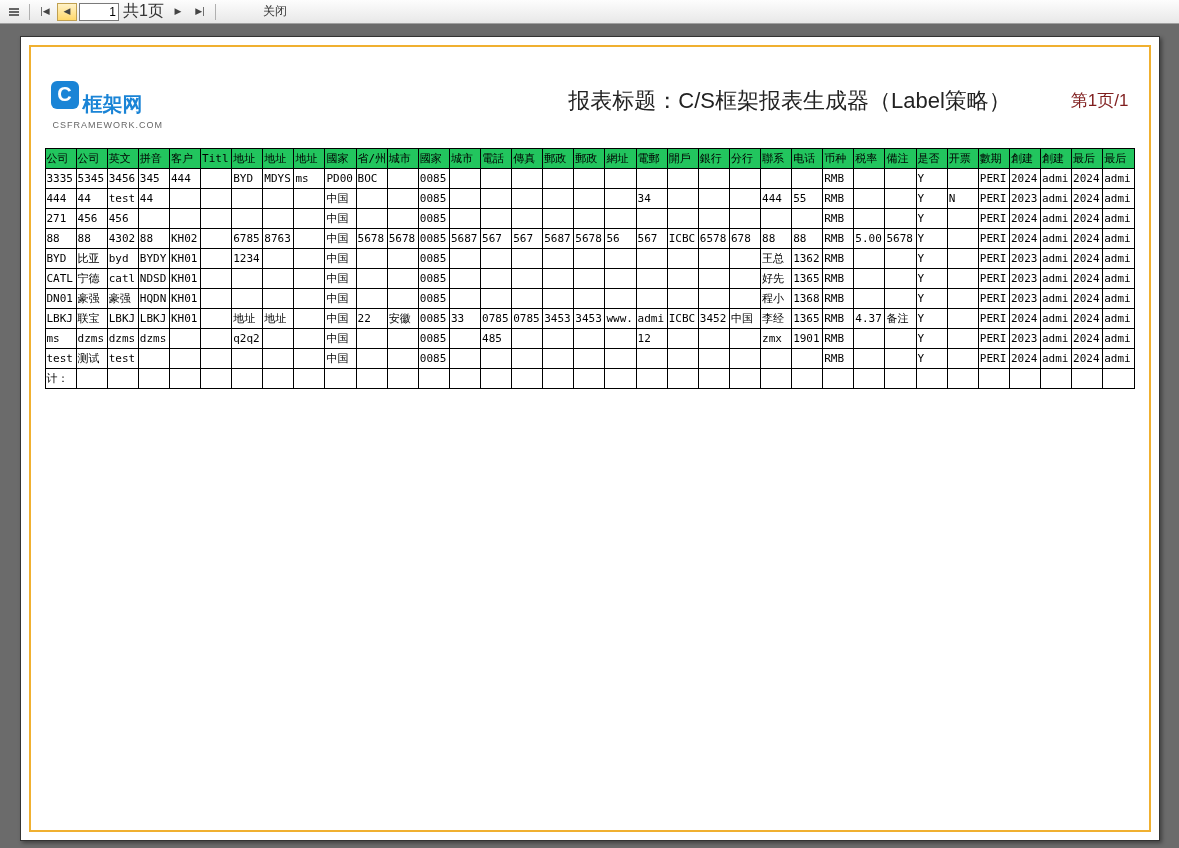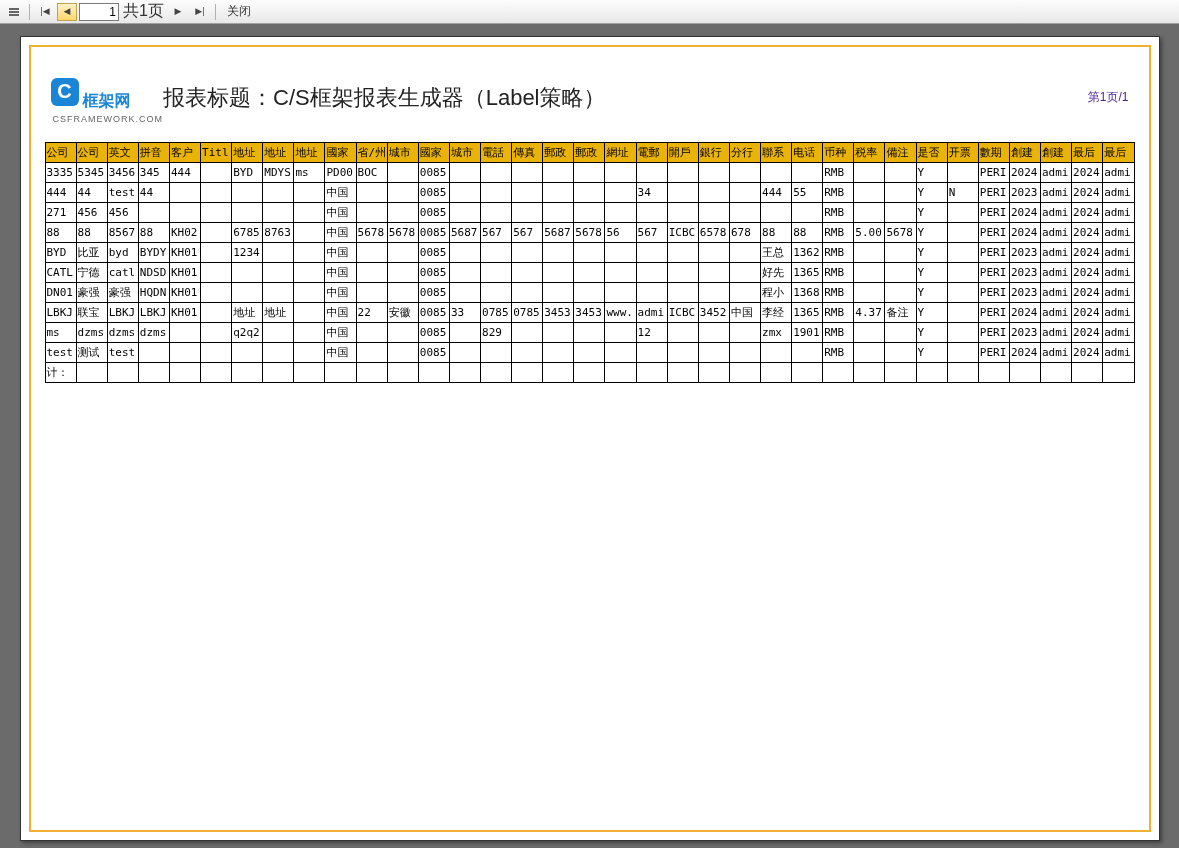--- a/index.html
+++ b/index.html
@@ -60,21 +60,21 @@
     }
     .hamburger::before {
       content: "";
       position: absolute;
       top: 1px;
       left: 0;
       right: 0;
       height: 2px;
       background: #666;
     }
-    .close-text { font-size: 12px; color: #333; padding: 0 6px; cursor: pointer; }
+    .close-text { font-size: 12px; color: #333; padding: 0 6px; cursor: pointer; margin-left: 36px; }
 
     .viewport {
       width: 1179px;
       height: 824px;
       background: #6b6b6b;
       display: flex;
       justify-content: center;
       padding-top: 12px;
       overflow: hidden;
     }
@@ -114,64 +114,64 @@
       background: #1a84d6;
       color: #fff;
       font-weight: bold;
       font-size: 20px;
       display: flex;
       align-items: center;
       justify-content: center;
       font-family: Arial, sans-serif;
     }
     .logo-text {
-      font-size: 16px;
+      font-size: 20px;
       font-weight: bold;
       color: #1a84d6;
       font-family: "Microsoft YaHei", sans-serif;
       margin-top: 20px;
     }
     .logo-sub {
       font-size: 9px;
       color: #666;
       letter-spacing: 1px;
       margin-top: 2px;
       margin-left: 2px;
       font-family: Liberation Sans, sans-serif;
     }
     .title-center {
       font-size: 22px;
       color: #222;
       font-family: "Microsoft YaHei", "SimSun", sans-serif;
       flex: 1;
-      text-align: left;
+      text-align: right;
       padding-right: 60px;
     }
     .page-num {
-      font-size: 12px;
-      color: #4c1d95;
+      font-size: 17px;
+      color: #7f1d1d;
     }
 
     .report-table {
       border-collapse: collapse;
       width: 100%;
       table-layout: fixed;
       font-size: 11px;
     }
     .report-table th, .report-table td {
       border: 1px solid #000;
       padding: 2px 1px;
       height: 20px;
       overflow: hidden;
       white-space: nowrap;
       text-align: left;
       font-weight: normal;
       font-family: "SimSun", monospace;
     }
-    .report-table th { background: #eab308; }
+    .report-table th { background: #22c55e; }
 
     .footer-row {
       display: flex;
       justify-content: space-between;
       font-size: 12px;
       color: #222;
       padding: 8px 20px 0 20px;
     }
   </style>
 </head>
@@ -364,21 +364,21 @@
               <td></td>
               <td>PERI</td>
               <td>2024</td>
               <td>admi</td>
               <td>2024</td>
               <td>admi</td>
             </tr>
             <tr>
               <td>88</td>
               <td>88</td>
-              <td>8567</td>
+              <td>4302</td>
               <td>88</td>
               <td>KH02</td>
               <td></td>
               <td>6785</td>
               <td>8763</td>
               <td></td>
               <td>中国</td>
               <td>5678</td>
               <td>5678</td>
               <td>0085</td>
@@ -561,21 +561,21 @@
               <td></td>
               <td></td>
               <td>q2q2</td>
               <td></td>
               <td></td>
               <td>中国</td>
               <td></td>
               <td></td>
               <td>0085</td>
               <td></td>
-              <td>829</td>
+              <td>485</td>
               <td></td>
               <td></td>
               <td></td>
               <td></td>
               <td>12</td>
               <td></td>
               <td></td>
               <td></td>
               <td>zmx</td>
               <td>1901</td>

